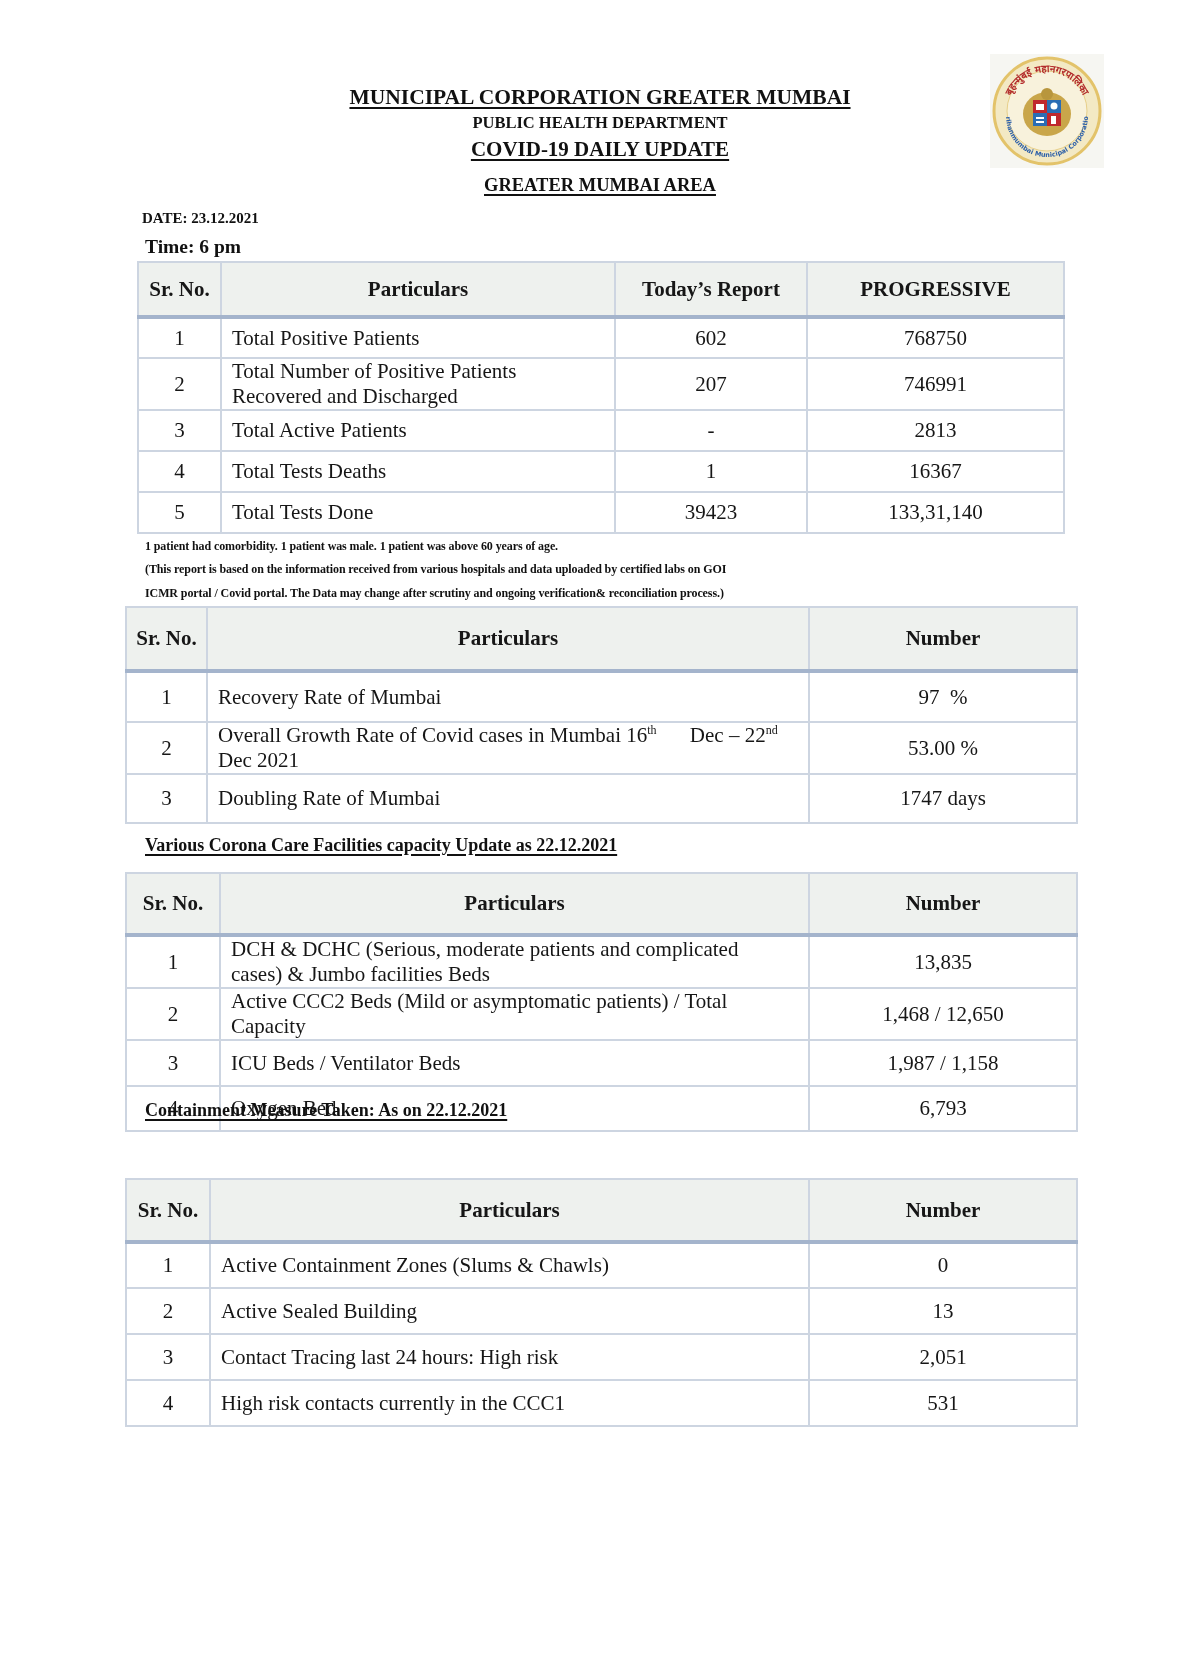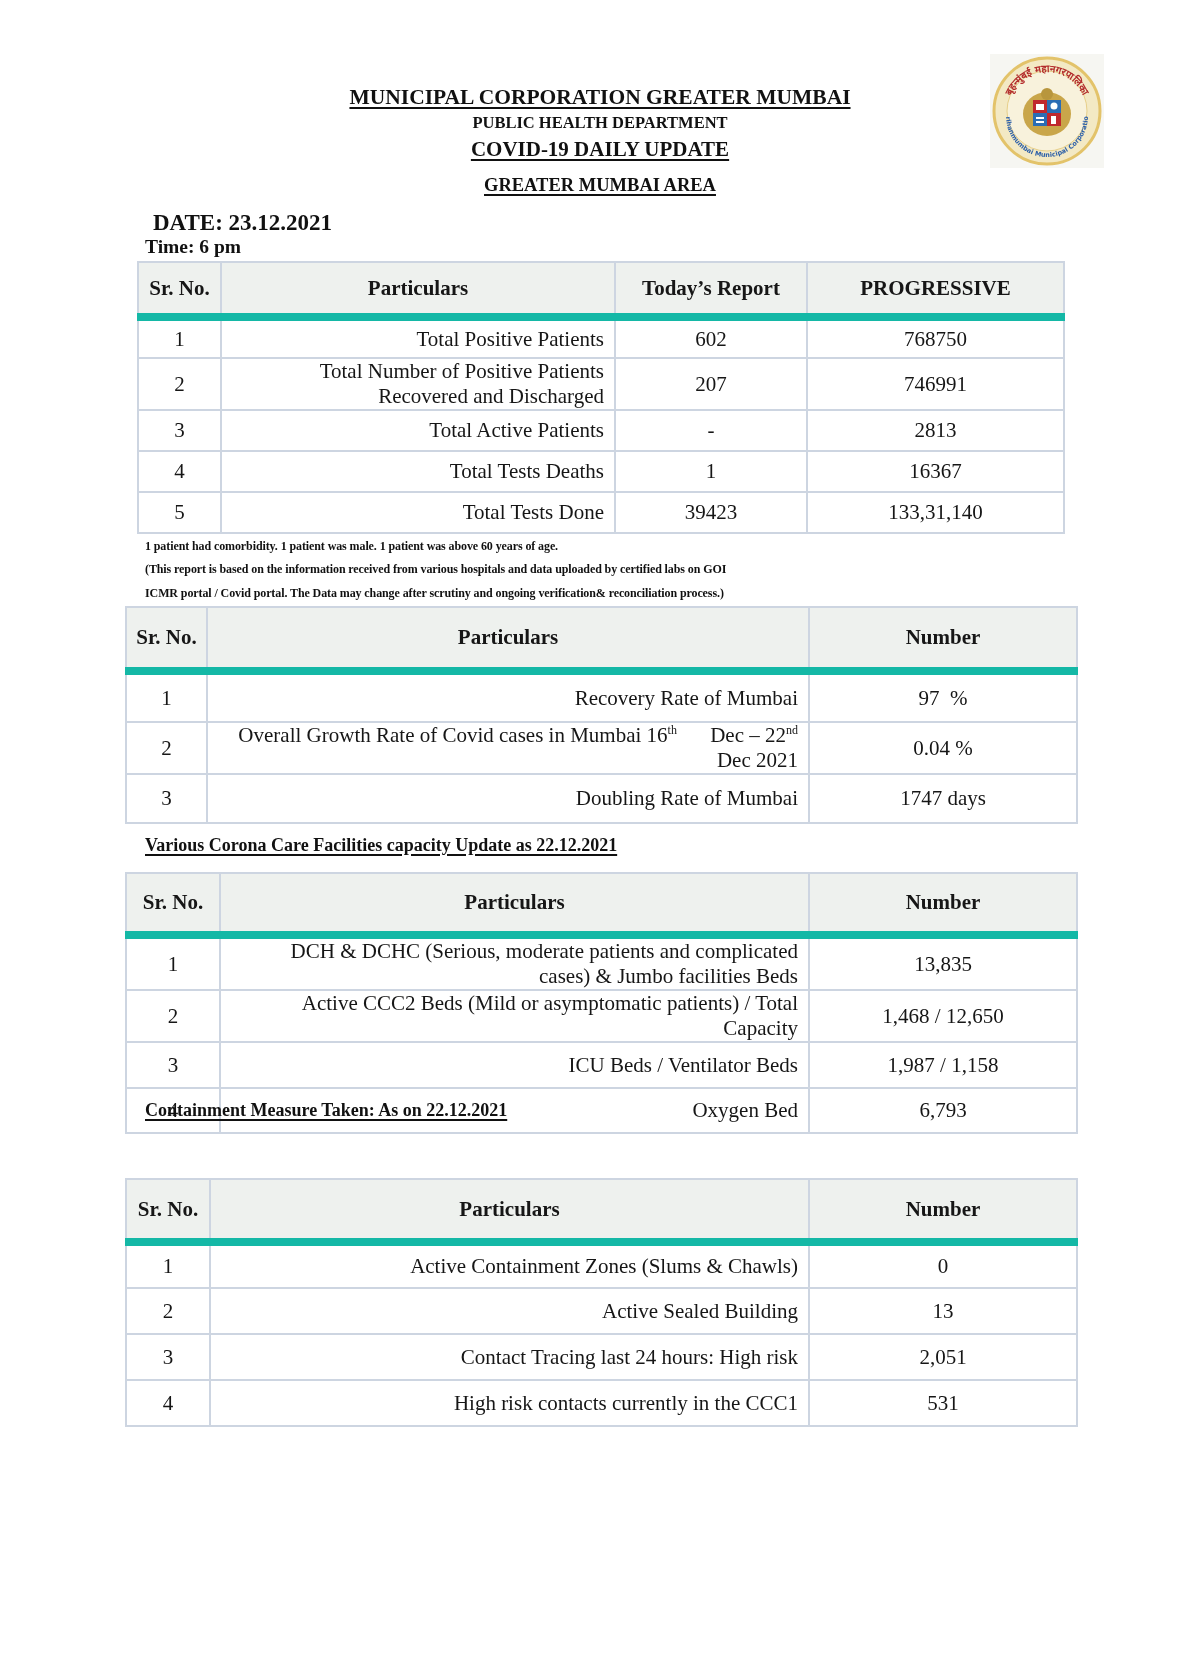--- a/index.html
+++ b/index.html
@@ -10,24 +10,24 @@
   .u { text-decoration:underline; text-decoration-thickness:2px; text-underline-offset:3px; }
   .b { font-weight:bold; }
 
   .logo { left:990px; top:54px; width:114px; height:114px; }
 
   table.grid { position:absolute; border-collapse:collapse; table-layout:fixed;
                font-family:"Liberation Serif","DejaVu Serif",serif; }
   table.grid td, table.grid th { border:2px solid #cdd5e1; padding:0 10px; vertical-align:middle;
                font-size:21px; line-height:25px; color:#161616; }
   table.grid th { background:#eef1ee; font-weight:bold; text-align:center; font-size:21px; }
-  table.grid thead tr { border-bottom:8px solid #14b8a6; }
+  table.grid thead tr { border-bottom:4px solid #14b8a6; }
   table.grid thead th { border-bottom:4px solid #a4b4cc; }
   table.grid td.c { text-align:center; }
-  table.grid td.l { text-align:right; }
+  table.grid td.l { text-align:left; }
   sup { font-size:12px; line-height:0; }
 
   .note { left:145px; font-weight:bold; font-size:12px; line-height:24px; letter-spacing:-0.1px; }
   .sec { left:145px; font-weight:bold; font-size:18px; }
 </style>
 </head>
 <body>
 
 <div class="abs center b u" style="top:85px;font-size:21.5px;">MUNICIPAL CORPORATION GREATER MUMBAI</div>
 <div class="abs center b" style="top:113px;font-size:16.5px;">PUBLIC HEALTH DEPARTMENT</div>
@@ -54,21 +54,21 @@
     <rect x="57" y="59" width="14" height="13" fill="#c0272d"></rect>
     <rect x="46" y="50" width="8" height="6" fill="#ffffff"></rect>
     <circle cx="64" cy="52" r="3.5" fill="#ffffff"></circle>
     <rect x="46" y="63" width="8" height="2" fill="#ffffff"></rect>
     <rect x="46" y="67" width="8" height="2" fill="#ffffff"></rect>
     <rect x="61" y="62" width="5" height="8" fill="#ffffff"></rect>
     <ellipse cx="57" cy="40" rx="6" ry="6" fill="#b8963d"></ellipse>
   </svg>
 </div>
 
-<div class="abs b" style="left:153px;top:210px;font-size:23px;">DATE: 23.12.2021</div>
+<div class="abs b" style="left:142px;top:210px;font-size:15px;">DATE: 23.12.2021</div>
 <div class="abs b" style="left:145px;top:236px;font-size:19.5px;text-align:right;">Time: 6 pm</div>
 
 <table class="grid" style="left:137px;top:261px;width:926px;">
   <colgroup>
       <col style="width:83px">
       <col style="width:394px">
       <col style="width:192px">
       <col style="width:257px">
     </colgroup>
   <thead>
@@ -138,21 +138,21 @@
       <td class="c">1</td>
       <td class="l">Recovery Rate of Mumbai</td>
       <td class="c" style="white-space:pre;">97  %</td>
     </tr>
     <tr style="height:52px;">
       <td class="c">2</td>
       <td class="l">
         <div><span>Overall Growth Rate of Covid cases in Mumbai 16</span><sup>th</sup><span style="white-space:pre;margin-left:28px;"> Dec – 22</span><sup>nd</sup></div>
         <div>Dec 2021</div>
       </td>
-      <td class="c">0.04 %</td>
+      <td class="c">53.00 %</td>
     </tr>
     <tr style="height:49px;">
       <td class="c">3</td>
       <td class="l">Doubling Rate of Mumbai</td>
       <td class="c">1747 days</td>
     </tr>
   </tbody>
 </table>
 
 <div class="abs sec u" style="top:835px;">Various Corona Care Facilities capacity Update as 22.12.2021</div>

